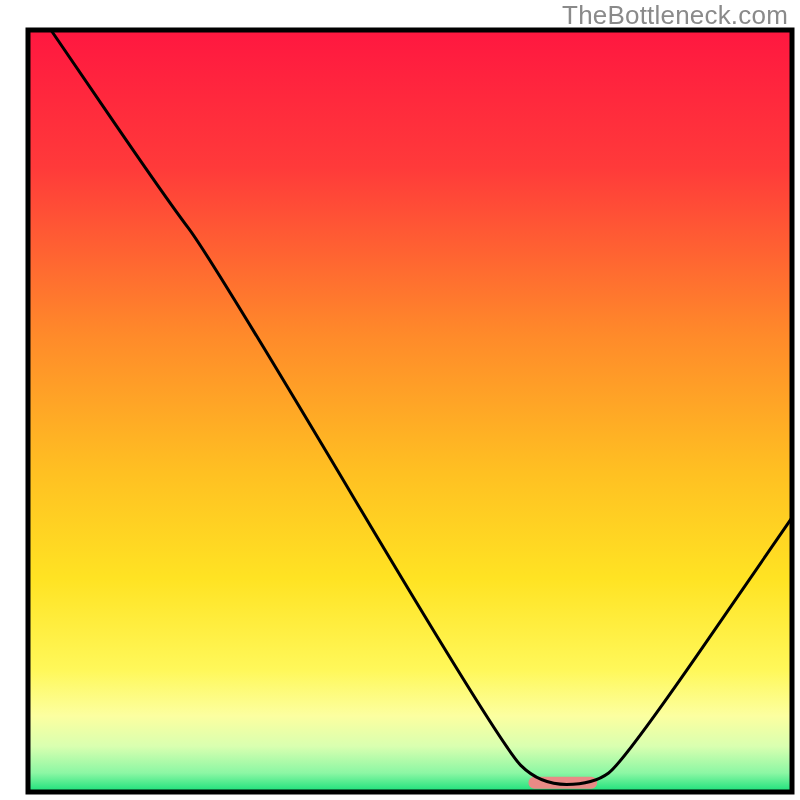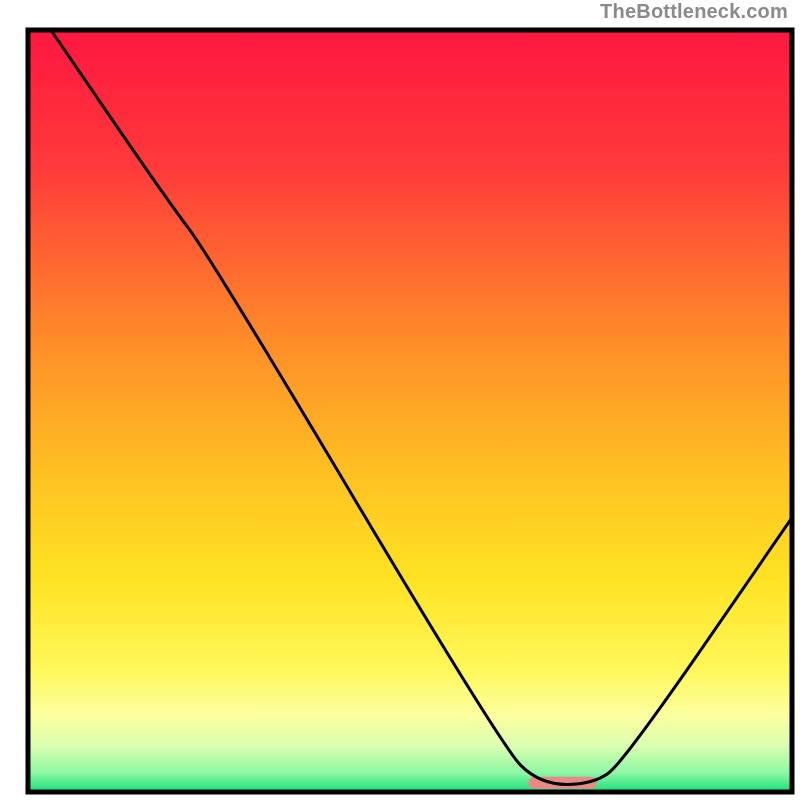--- a/index.html
+++ b/index.html
@@ -12,22 +12,22 @@
   }
   .container {
     position: relative;
     width: 800px;
     height: 800px;
   }
   .watermark {
     position: absolute;
     top: 0;
     right: 12px;
-    font-size: 20px;
-    font-weight: 700;
+    font-size: 26px;
+    font-weight: 400;
     color: #8a8a8a;
     letter-spacing: 0.2px;
     user-select: none;
   }
   svg {
     display: block;
   }
 </style>
 </head>
 <body>

